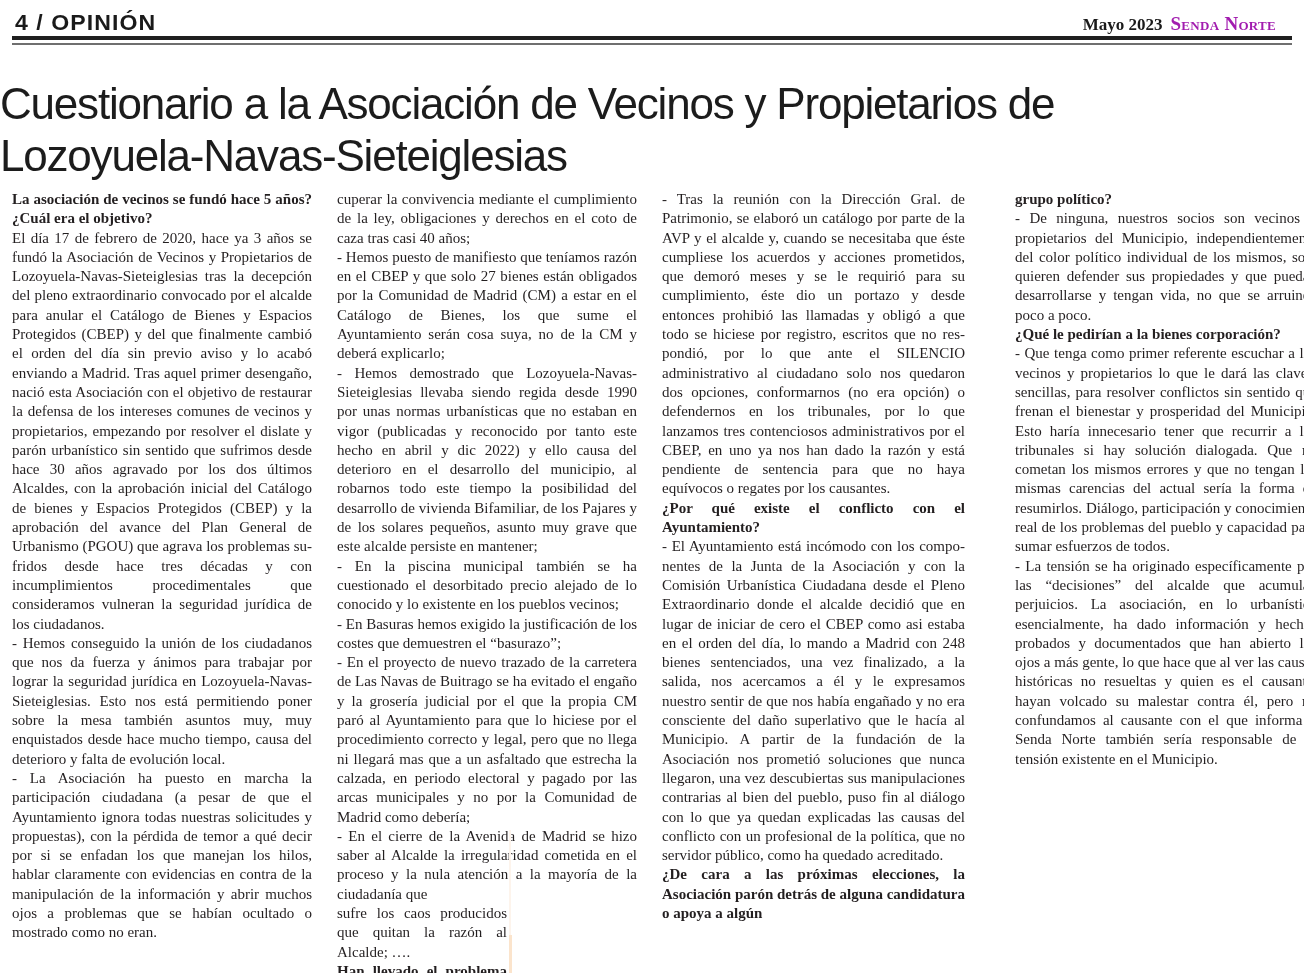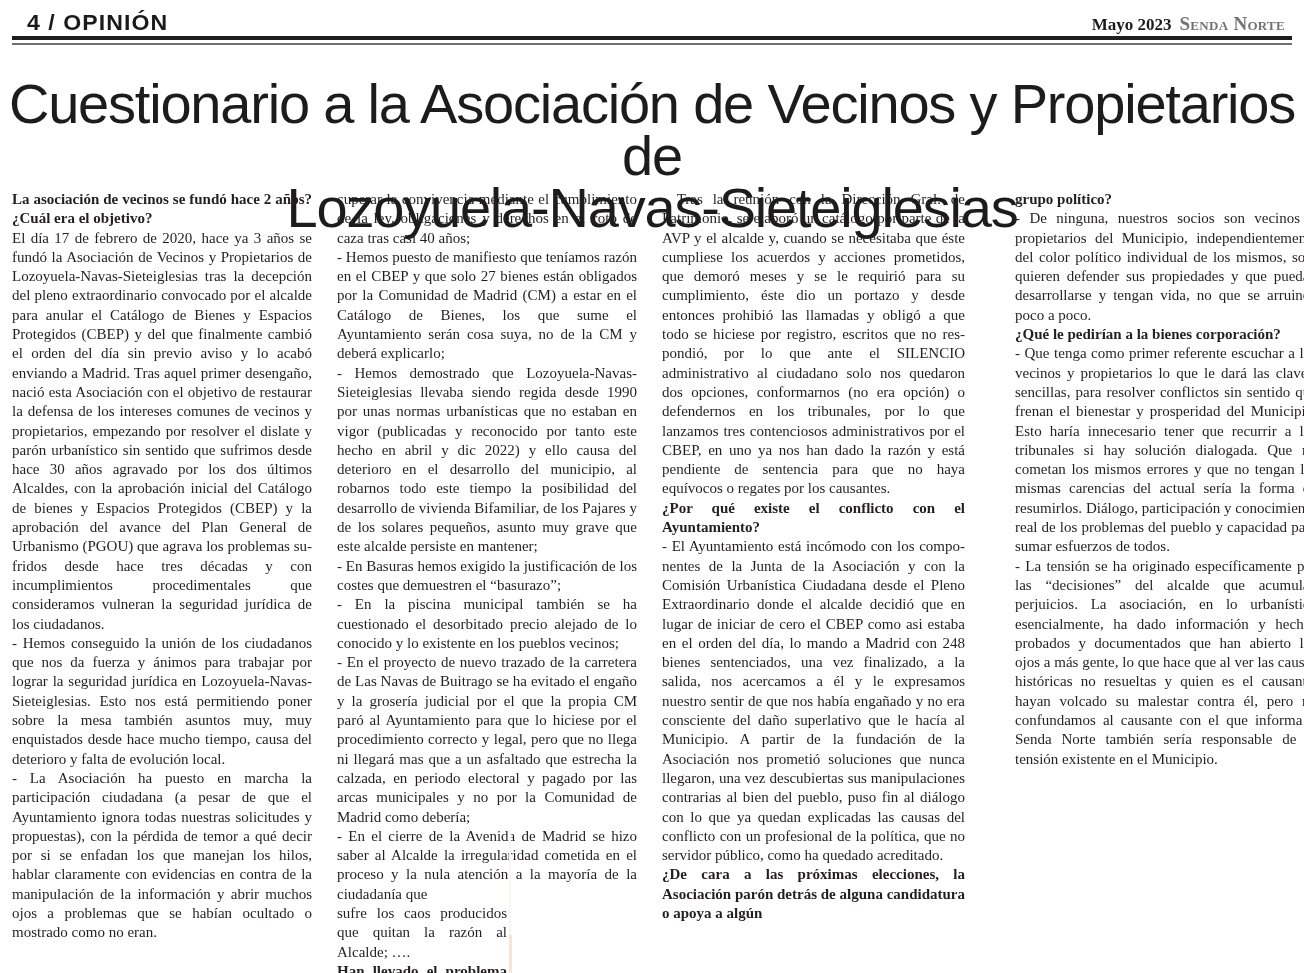--- a/index.html
+++ b/index.html
@@ -1,50 +1,49 @@
 <!DOCTYPE html>
 <html><head>
 <meta charset="utf-8">
 <style>
   html, body { margin: 0; padding: 0; background: #ffffff; }
   body {
     width: 1304px; height: 973px; overflow: hidden; position: relative;
     font-family: "Liberation Serif", serif; color: #231f20;
   }
   .masthead {
-    position: absolute; left: 12px; right: 14px; top: 6px; height: 40px; margin-left: 12px;
+    position: absolute; left: 12px; right: 14px; top: 6px; height: 40px;
   }
   .section-label {
     position: absolute; left: 3px; top: 4px;
     font-family: "Liberation Sans", sans-serif; font-weight: bold;
     font-size: 22px; letter-spacing: 1px; color: #1a1a1a;
     transform: scaleX(1.05); transform-origin: left;
   }
   .issue-info {
-    position: absolute; right: 5px; top: 7px;
+    position: absolute; right: 14px; top: 7px;
     display: flex; align-items: baseline; gap: 8px; text-align: right;
   }
   .issue-date {
     font-family: "Liberation Serif", serif; font-weight: bold; font-size: 17px; color: #1a1a1a;
   }
   .paper-name {
     font-family: "Liberation Serif", serif; font-weight: bold; font-size: 19px;
-    font-variant: small-caps; color: #737373; letter-spacing: 0.3px;
+    font-variant: small-caps; color: #a21caf; letter-spacing: 0.3px;
   }
   .rule-thick {
     position: absolute; left: 12px; right: 12px; top: 36px; height: 4px; background: #1f1f1f;
   }
   .rule-thin {
     position: absolute; left: 12px; right: 12px; top: 43px; height: 2px; background: #6f6f6f;
   }
   .headline {
     position: absolute; left: 0; right: 0; top: 78px;
-    text-align: center;
     font-family: "Liberation Sans", sans-serif; font-weight: normal;
-    font-size: 56px; line-height: 52px; color: #1c1c1c;
+    font-size: 44px; line-height: 52px; color: #1c1c1c;
     letter-spacing: -1.2px;
   }
   .col {
     position: absolute; top: 190px;
     font-size: 15px; line-height: 19.3px; text-align: justify;
     hyphens: manual;
   }
   .col p { margin: 0; }
   .col .q { font-weight: bold; }
   .col1 { left: 12px; width: 300px; }
@@ -71,32 +70,32 @@
 </div>
 <div class="rule-thick"></div>
 <div class="rule-thin"></div>
 
 <h1 class="headline" style="margin:0;">
   <span>Cuestionario a la Asociación de Vecinos y Propietarios de</span><br>
   <span>Lozoyuela-Navas-Sieteiglesias</span>
 </h1>
 
 <div class="col col1">
-    <p class="q">La asociación de vecinos se fundó hace 2 años? ¿Cuál era el objetivo?</p>
+    <p class="q">La asociación de vecinos se fundó hace 5 años? ¿Cuál era el objetivo?</p>
     <p class="a">El día 17 de febrero de 2020, hace ya 3 años se fundó la Asociación de Vecinos y Propietarios de Lozoyuela-Navas-Sieteiglesias tras la decepción del pleno extraordinario convocado por el alcalde para anular el Catálogo de Bienes y Espacios Protegidos (CBEP) y del que finalmente cambió el orden del día sin previo aviso y lo acabó enviando a Madrid. Tras aquel primer desengaño, nació esta Asociación con el objetivo de restaurar la defensa de los intereses comunes de vecinos y propietarios, empezando por resolver el dislate y parón urbanístico sin sentido que sufrimos desde hace 30 años agravado por los dos últimos Alcaldes, con la aprobación inicial del Catálogo de bienes y Espacios Protegidos (CBEP) y la aprobación del avance del Plan General de Urbanismo (PGOU) que agrava los problemas su­fridos desde hace tres décadas y con incumplimientos procedimentales que consideramos vulneran la se­guridad jurídica de los ciudadanos.</p>
     <p class="a">- Hemos conseguido la unión de los ciudadanos que nos da fuerza y ánimos para trabajar por lograr la se­guridad jurídica en Lozoyuela-Navas-Sieteiglesias. Esto nos está permitiendo poner sobre la mesa tam­bién asuntos muy, muy enquistados desde hace mu­cho tiempo, causa del deterioro y falta de evolución local.</p>
     <p class="a">- La Asociación ha puesto en marcha la participación ciudadana (a pesar de que el Ayuntamiento ignora todas nuestras solicitudes y propuestas), con la pérdida de temor a qué decir por si se enfadan los que ma­nejan los hilos, hablar claramente con evidencias en contra de la manipulación de la información y abrir muchos ojos a problemas que se habían ocultado o mostrado como no eran.</p>
   </div>
 <div class="col col2">
   <div>
       <p class="a">cuperar la convivencia mediante el cumplimiento de la ley, obligaciones y derechos en el coto de caza tras casi 40 años;</p>
       <p class="a">- Hemos puesto de manifiesto que teníamos razón en el CBEP y que solo 27 bienes están obligados por la Comunidad de Madrid (CM) a estar en el Catálogo de Bienes, los que sume el Ayuntamiento serán cosa suya, no de la CM y deberá explicarlo;</p>
       <p class="a">- Hemos demostrado que Lozoyuela-Navas-Sieteiglesias llevaba siendo regida desde 1990 por unas normas urbanísticas que no estaban en vigor (publicadas y reconocido por tanto este hecho en abril y dic 2022) y ello causa del deterioro en el de­sarrollo del municipio, al robarnos todo este tiempo la posibilidad del desarrollo de vivienda Bifamiliar, de los Pajares y de los solares pequeños, asunto muy grave que este alcalde persiste en mantener;</p>
+      <p class="a">- En la piscina municipal también se ha cuestionado el desorbitado precio alejado de lo conocido y lo existente en los pueblos vecinos;</p>
       <p class="a">- En Basuras hemos exigido la justificación de los costes que demuestren el “basurazo”;</p>
-      <p class="a">- En la piscina municipal también se ha cuestionado el desorbitado precio alejado de lo conocido y lo existente en los pueblos vecinos;</p>
       <p class="a">- En el proyecto de nuevo trazado de la carretera de Las Navas de Buitrago se ha evitado el engaño y la grosería judicial por el que la propia CM paró al Ayuntamiento para que lo hiciese por el procedi­miento correcto y legal, pero que no llega ni llegará mas que a un asfaltado que estrecha la calzada, en periodo electoral y pagado por las arcas municipales y no por la Comunidad de Madrid como debería;</p>
       <p class="a">- En el cierre de la Avenida de Madrid se hizo saber al Alcalde la irregularidad cometida en el proceso y la nula atención a la mayoría de la ciudadanía que</p>
     </div>
   <div class="narrow">
       <p class="a">sufre los caos producidos que quitan la razón al Alcalde; ….</p>
       <p class="q"> Han llevado el problema del Catálogo de Bienes Protegidos a los tribunales. ¿Por qué? y, ¿Cuál es la si­tuación actualmente?</p>
     </div>
 </div>
 <div class="col col3">
     <p class="a">- Tras la reunión con la Dirección Gral. de Patrimonio, se elaboró un catálogo por parte de la AVP y el alcalde y, cuando se necesitaba que éste cumpliese los acuer­dos y acciones prometidos, que demoró meses y se le requirió para su cumplimiento, éste dio un portazo y desde entonces prohibió las llamadas y obligó a que todo se hiciese por registro, escritos que no res­pondió, por lo que ante el SILENCIO administrativo al ciudadano solo nos quedaron dos opciones, con­formarnos (no era opción) o defendernos en los tri­bunales, por lo que lanzamos tres contenciosos ad­ministrativos por el CBEP, en uno ya nos han dado la razón y está pendiente de sentencia para que no haya equívocos o regates por los causantes.</p>

